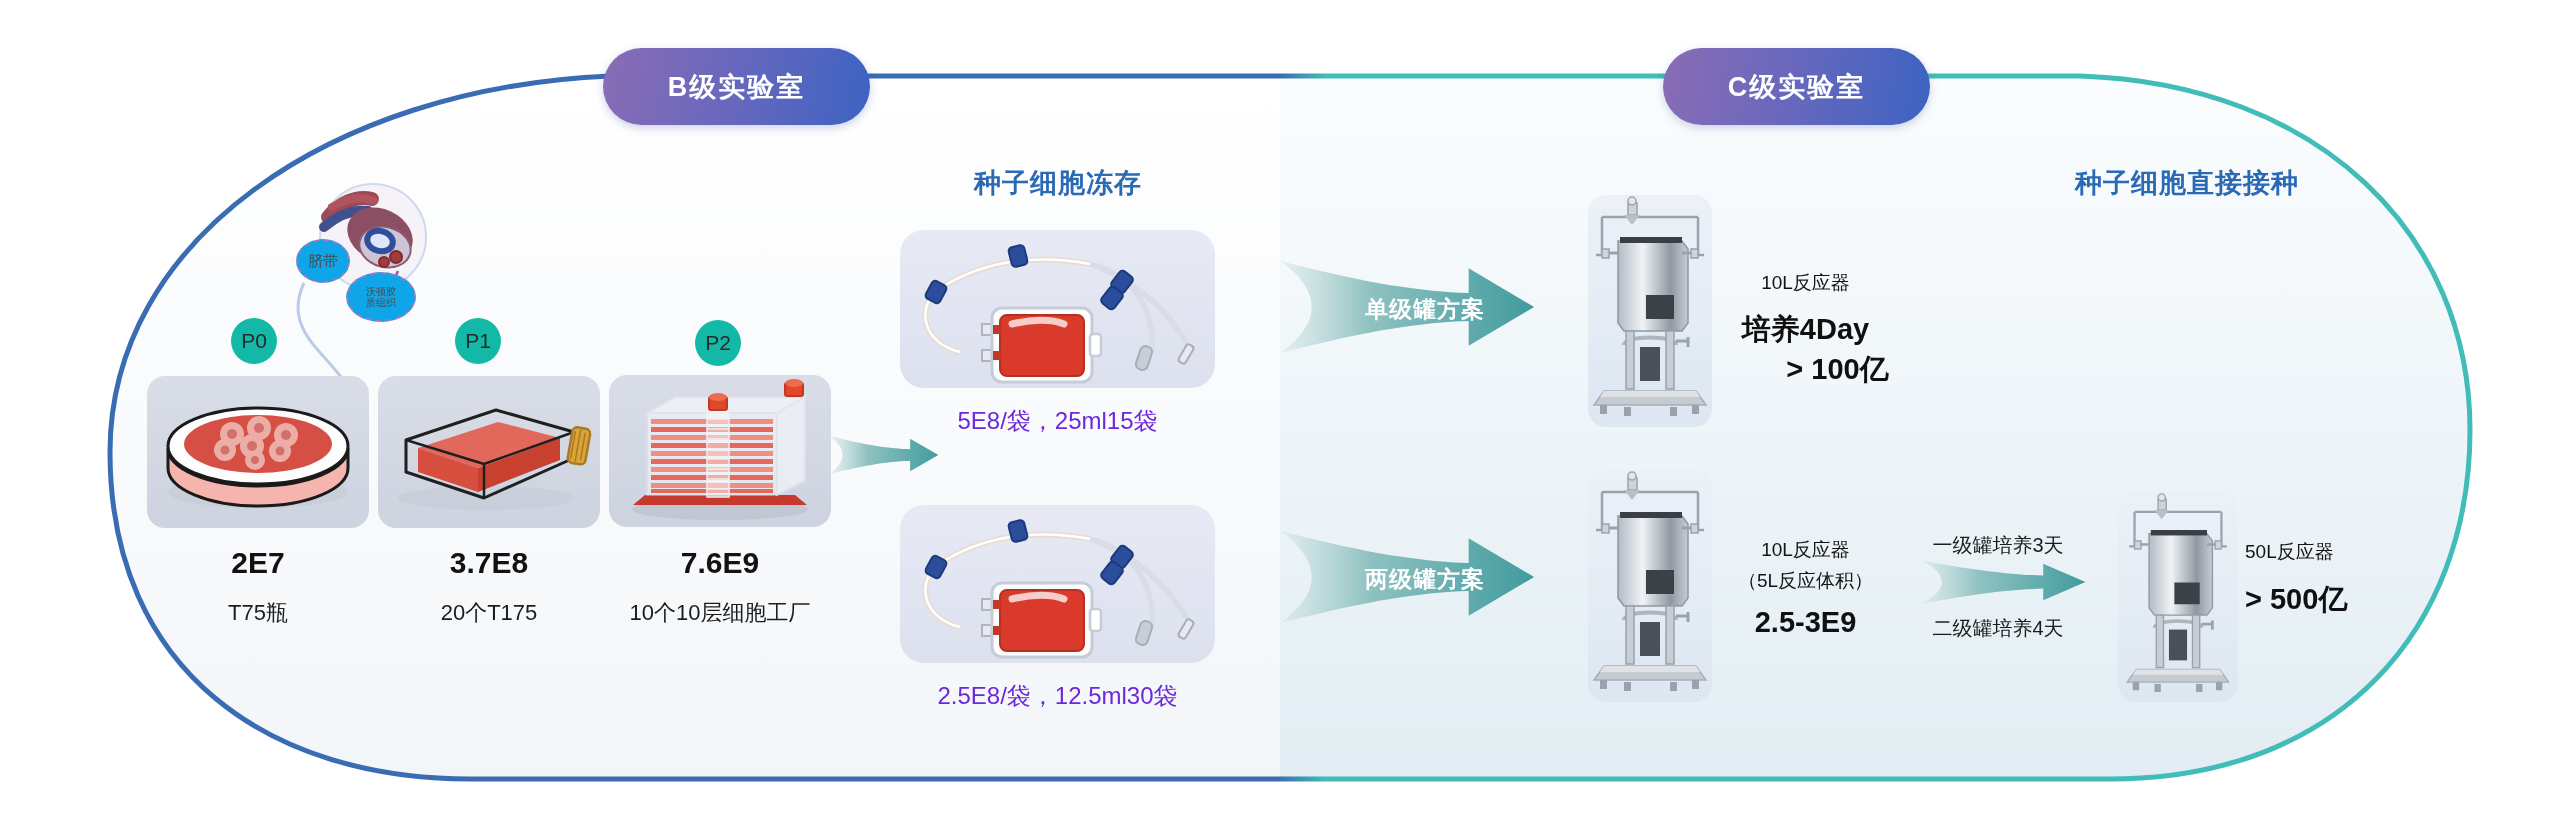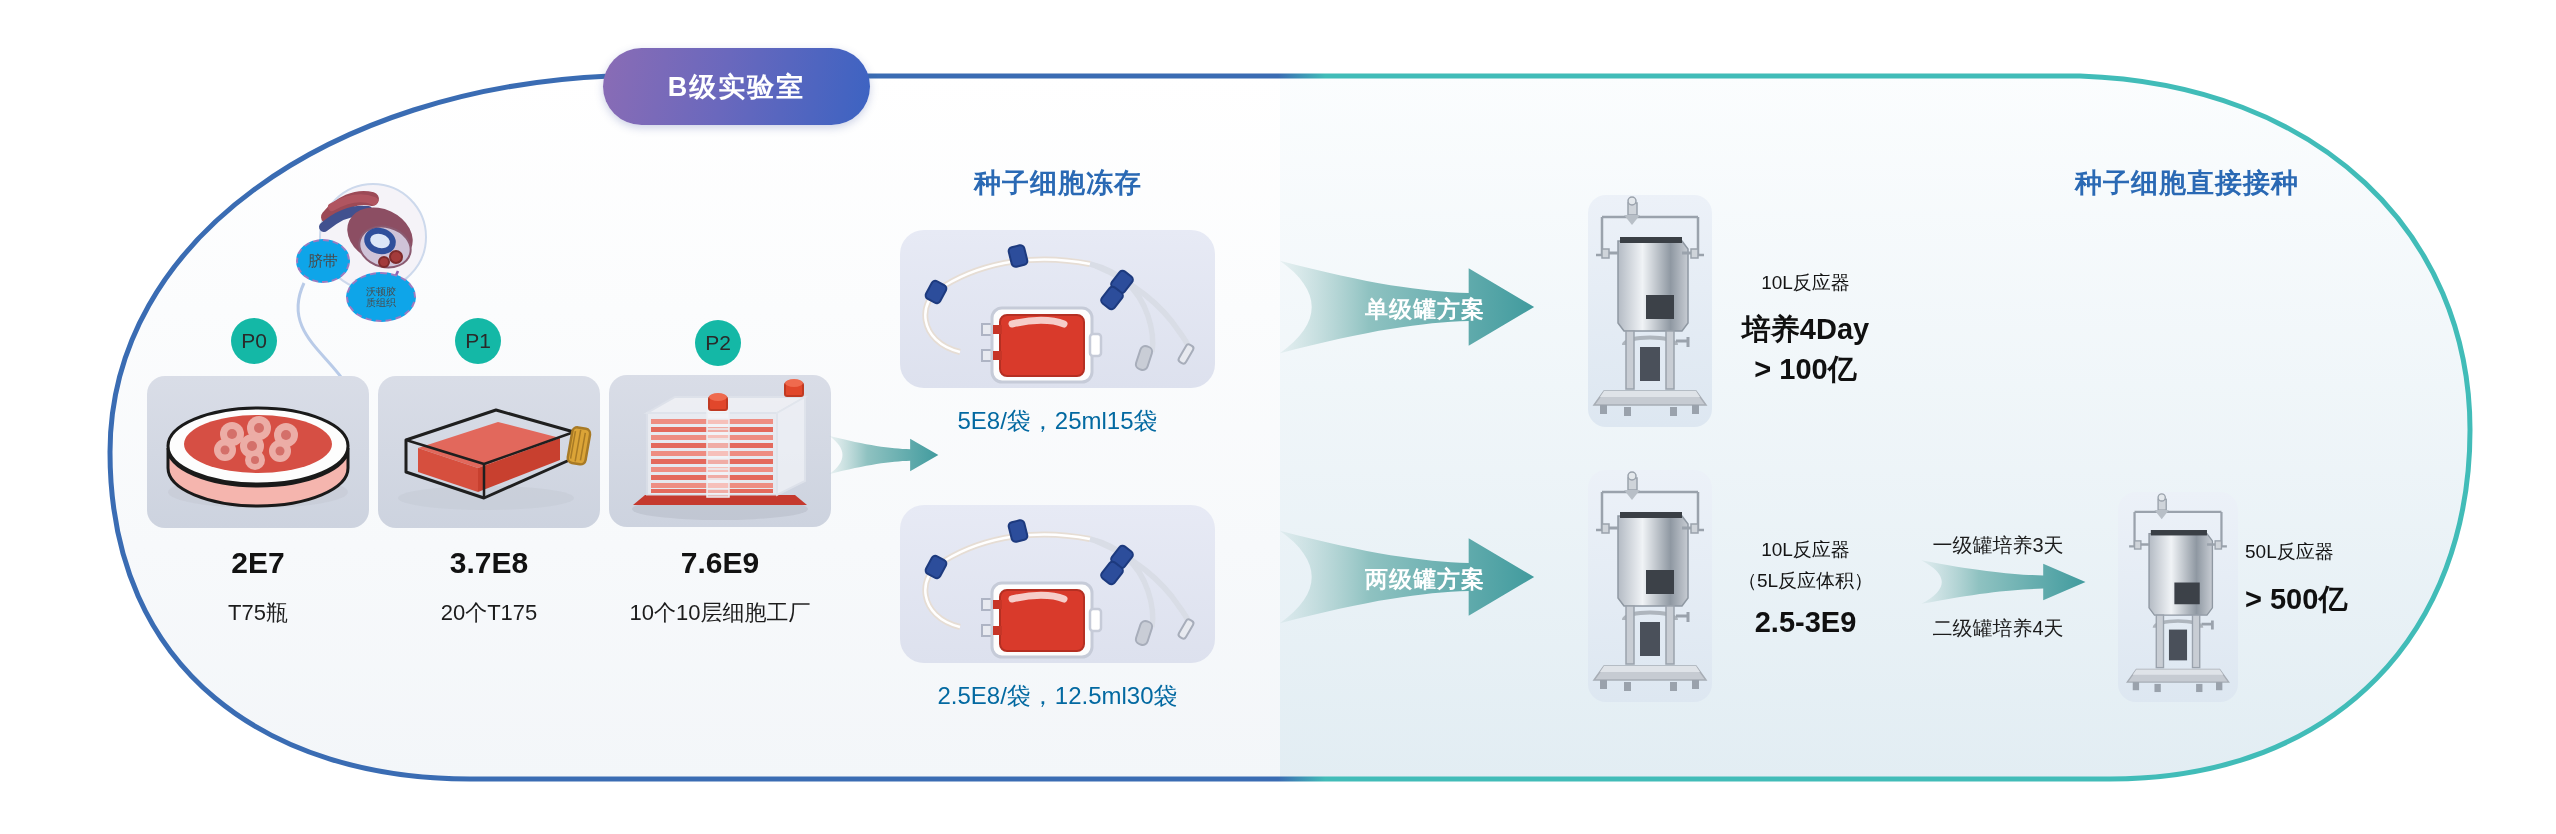--- a/index.html
+++ b/index.html
@@ -17,21 +17,21 @@
                background:linear-gradient(180deg,#d9dde7 0%,#cdd3df 100%);}
   .bag-card{width:315px;height:158px;border-radius:24px;
             background:linear-gradient(180deg,#e7eaf5 0%,#dde1ee 100%);}
   .reactor-card{border-radius:18px;background:linear-gradient(180deg,#ecf1f8 0%,#dde7f1 100%);}
   
   .stage-circle{width:46px;height:46px;border-radius:50%;background:#14b8a6;display:flex;align-items:center;justify-content:center;
                 font-size:21px;color:#2a2a2a;}
   .count-label{font-size:30px;font-weight:bold;color:#121212;}
   .vessel-label{font-size:22px;color:#1c1c1c;}
   .blue-title{font-size:27px;font-weight:bold;color:#2a69b4;letter-spacing:1px;text-align:center;}
-  .caption{font-size:24px;color:#0369a1;}
+  .caption{font-size:24px;color:#6d28d9;}
   .plan-label{font-size:23px;font-weight:bold;color:#ffffff;letter-spacing:1px;}
   .reactor-name{font-size:19px;color:#141414;}
   .reactor-big{font-size:29px;font-weight:bold;color:#101010;}
   .mid-small{font-size:20px;color:#1c1c1c;}
   .dashed-tag{border:2px dashed #9b7bbf;border-radius:50%;background:#0ea5e9;display:flex;flex-direction:column;
               align-items:center;justify-content:center;color:#4a4a4a;line-height:1.1;}
 </style>
 </head>
 <body>
 
@@ -77,20 +77,23 @@
     </g>
     <path d="M610 76 H2080 C2320 84,2470 235,2470 430 C2470 628,2340 779,2110 779 H470 C270 779,110 672,110 452 C110 240,330 88,610 76 Z" fill="none" stroke="url(#borderGrad)" stroke-width="5"></path>
 
     <path d="M304 283 C282 330,326 352,346 384" fill="none" stroke="#b9cbe8" stroke-width="3"></path>
   </svg>
 
   <div class="abs lab-pill" style="left:603px;top:48px;">
     <span>B级实验室</span>
   </div>
 
+  <div class="abs lab-pill" style="left:1663px;top:48px;">
+    <span>C级实验室</span>
+  </div>
 
   <svg class="abs" style="left:280px;top:165px;" width="165" height="170" viewBox="0 0 165 170">
     <circle cx="93" cy="72" r="53" fill="#f5f3f8" stroke="#cdd9ec" stroke-width="2"></circle>
     <path d="M48 52 C60 38,76 30,92 34" stroke="#9c4a56" stroke-width="14" fill="none" stroke-linecap="round"></path>
     <path d="M44 62 C58 50,72 44,88 46" stroke="#41518f" stroke-width="10" fill="none" stroke-linecap="round"></path>
     <path d="M52 42 C66 34,80 30,94 36" stroke="#b05560" stroke-width="8" fill="none" stroke-linecap="round"></path>
     <g transform="translate(100,70) rotate(25)">
         <ellipse rx="34" ry="26" fill="#8c4e63"></ellipse>
       </g>
     <g transform="translate(105,82) rotate(15)">
@@ -318,21 +321,21 @@
       <path d="M16 196 L108 196 L118 210 L6 210 Z" fill="#c6cbd2" stroke="#a7adb5" stroke-width="1.5"></path>
       <path d="M16 196 L108 196 L112 202 L12 202 Z" fill="#dfe3e8"></path>
       <rect x="12" y="210" width="7" height="9" fill="#9aa2ac"></rect>
       <rect x="36" y="212" width="7" height="9" fill="#9aa2ac"></rect>
       <rect x="82" y="212" width="7" height="9" fill="#9aa2ac"></rect>
       <rect x="104" y="210" width="7" height="9" fill="#9aa2ac"></rect>
     </svg>
   </div>
   <div class="abs reactor-name center" style="left:1713px;top:270px;width:185px;">10L反应器</div>
   <div class="abs reactor-big center" style="left:1713px;top:310px;width:185px;">培养4Day</div>
-  <div class="abs reactor-big center" style="left:1713px;top:350px;width:185px;">&gt; 100亿</div>
+  <div class="abs reactor-big center" style="left:1713px;top:350px;width:185px;padding-left:32px;">&gt; 100亿</div>
 
   <div class="abs reactor-card" style="left:1588px;top:470px;width:124px;height:232px;">
     <svg width="124" height="232" viewBox="0 0 124 232">
       <path d="M14 22 H110 M14 22 V60 M110 22 V60 M8 60 H20 M104 60 H116" stroke="#9aa2ac" stroke-width="2.5" fill="none"></path>
       <rect x="40" y="8" width="9" height="12" fill="#cfd4da" stroke="#9aa2ac" stroke-width="1.5"></rect>
       <circle cx="44" cy="6" r="4" fill="#e4e8ec" stroke="#9aa2ac" stroke-width="1.5"></circle>
       <path d="M36 20 H52 L44 30 Z" fill="#b8bfc7"></path>
       <path d="M30 46 L94 46 L100 54 L100 128 L94 136 L36 136 L30 128 Z" fill="url(#metalGrad)" stroke="#8f98a2" stroke-width="1.5"></path>
       <rect x="32" y="42" width="62" height="6" fill="#3a3f45"></rect>
       <path d="M20 58 H30 M94 58 H104" stroke="#9aa2ac" stroke-width="3"></path>

